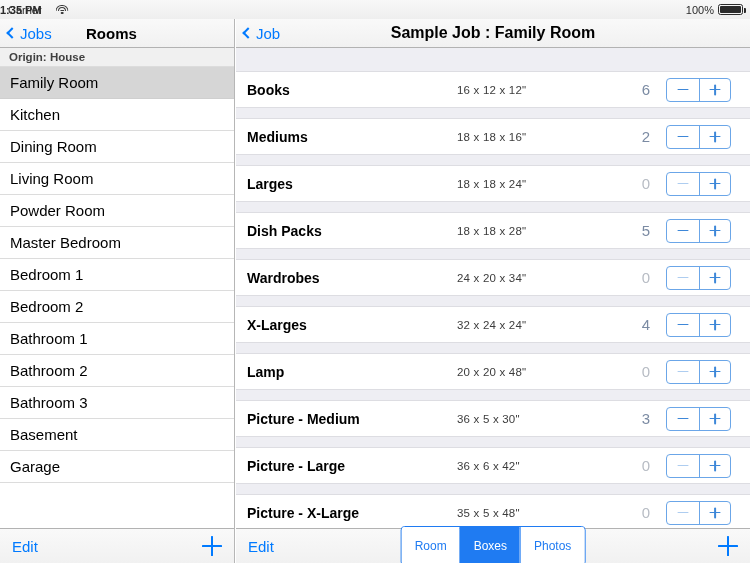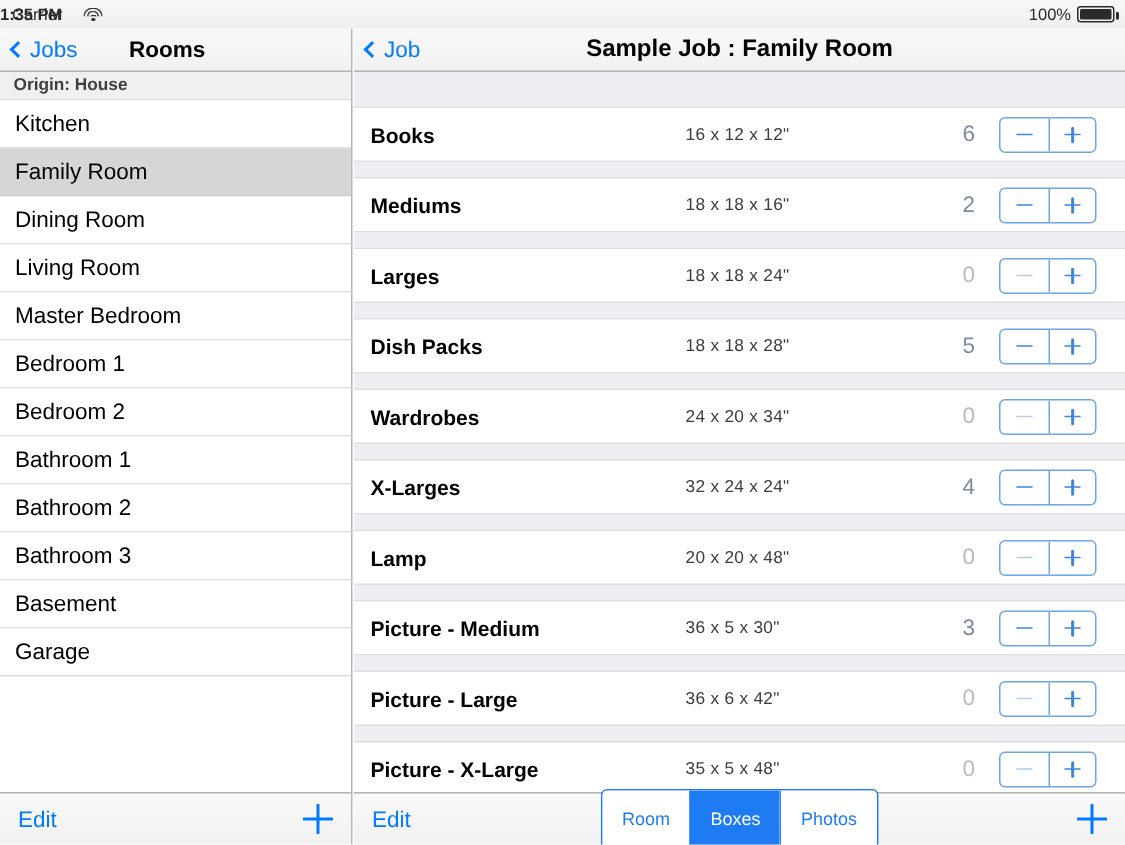--- a/index.html
+++ b/index.html
@@ -173,31 +173,34 @@
       <div class="nav-back">
         <span class="chev"></span>
         <span>Jobs</span>
       </div>
       <div class="nav-title-left">Rooms</div>
     </div>
 
     <div class="origin-header">Origin: House</div>
 
     <div class="room-list" id="room-list">
-        <div class="room-item">
-          <span>Kitchen</span>
-        </div>
         <div class="room-item selected">
           <span>Family Room</span>
         </div>
         <div class="room-item">
+          <span>Kitchen</span>
+        </div>
+        <div class="room-item">
           <span>Dining Room</span>
         </div>
         <div class="room-item">
           <span>Living Room</span>
+        </div>
+        <div class="room-item">
+          <span>Powder Room</span>
         </div>
         <div class="room-item">
           <span>Master Bedroom</span>
         </div>
         <div class="room-item">
           <span>Bedroom 1</span>
         </div>
         <div class="room-item">
           <span>Bedroom 2</span>
         </div>

